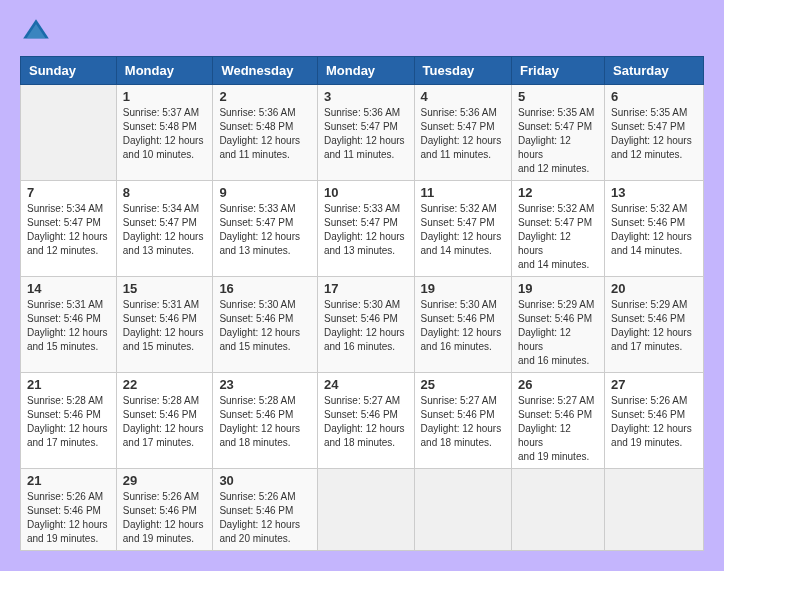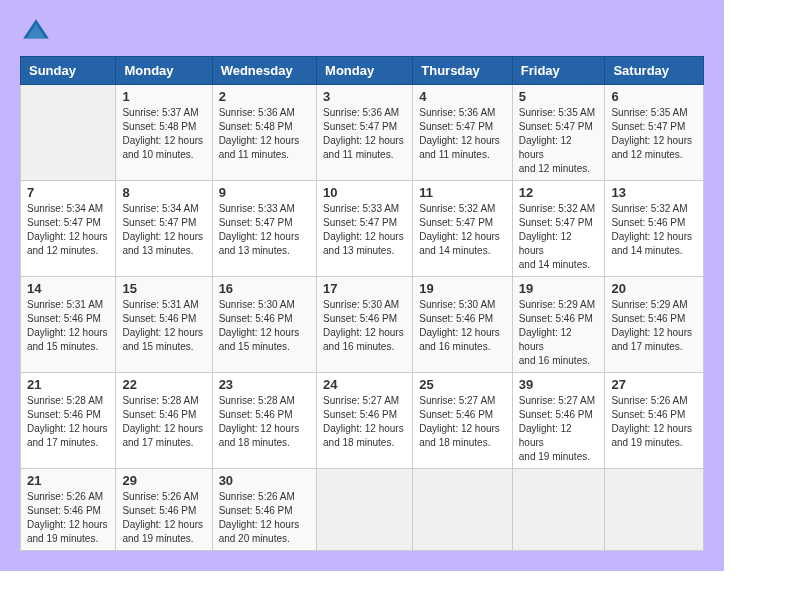--- a/index.html
+++ b/index.html
@@ -123,21 +123,21 @@
     </div>
   </div>
 
   <table class="calendar">
     <thead>
       <tr>
       <th>Sunday</th>
           <th>Monday</th>
           <th>Wednesday</th>
           <th>Monday</th>
-          <th>Thursday</th>
+          <th>Tuesday</th>
           <th>Friday</th>
           <th>Saturday</th>
         </tr>
     </thead>
     <tbody>
     <tr>
           <td class="empty-cell"></td>
           <td>
             <span class="day-number">1</span>
             <div class="day-info">Sunrise: 5:37 AM<br>Sunset: 5:48 PM<br>Daylight: 12 hours<br>and 10 minutes.</div>
@@ -238,21 +238,21 @@
           </td>
           <td>
             <span class="day-number">24</span>
             <div class="day-info">Sunrise: 5:27 AM<br>Sunset: 5:46 PM<br>Daylight: 12 hours<br>and 18 minutes.</div>
           </td>
           <td>
             <span class="day-number">25</span>
             <div class="day-info">Sunrise: 5:27 AM<br>Sunset: 5:46 PM<br>Daylight: 12 hours<br>and 18 minutes.</div>
           </td>
           <td>
-            <span class="day-number">39</span>
+            <span class="day-number">26</span>
             <div class="day-info">Sunrise: 5:27 AM<br>Sunset: 5:46 PM<br>Daylight: 12 hours<br>and 19 minutes.</div>
           </td>
           <td>
             <span class="day-number">27</span>
             <div class="day-info">Sunrise: 5:26 AM<br>Sunset: 5:46 PM<br>Daylight: 12 hours<br>and 19 minutes.</div>
           </td>
         </tr>
         <tr>
           <td>
             <span class="day-number">21</span>

